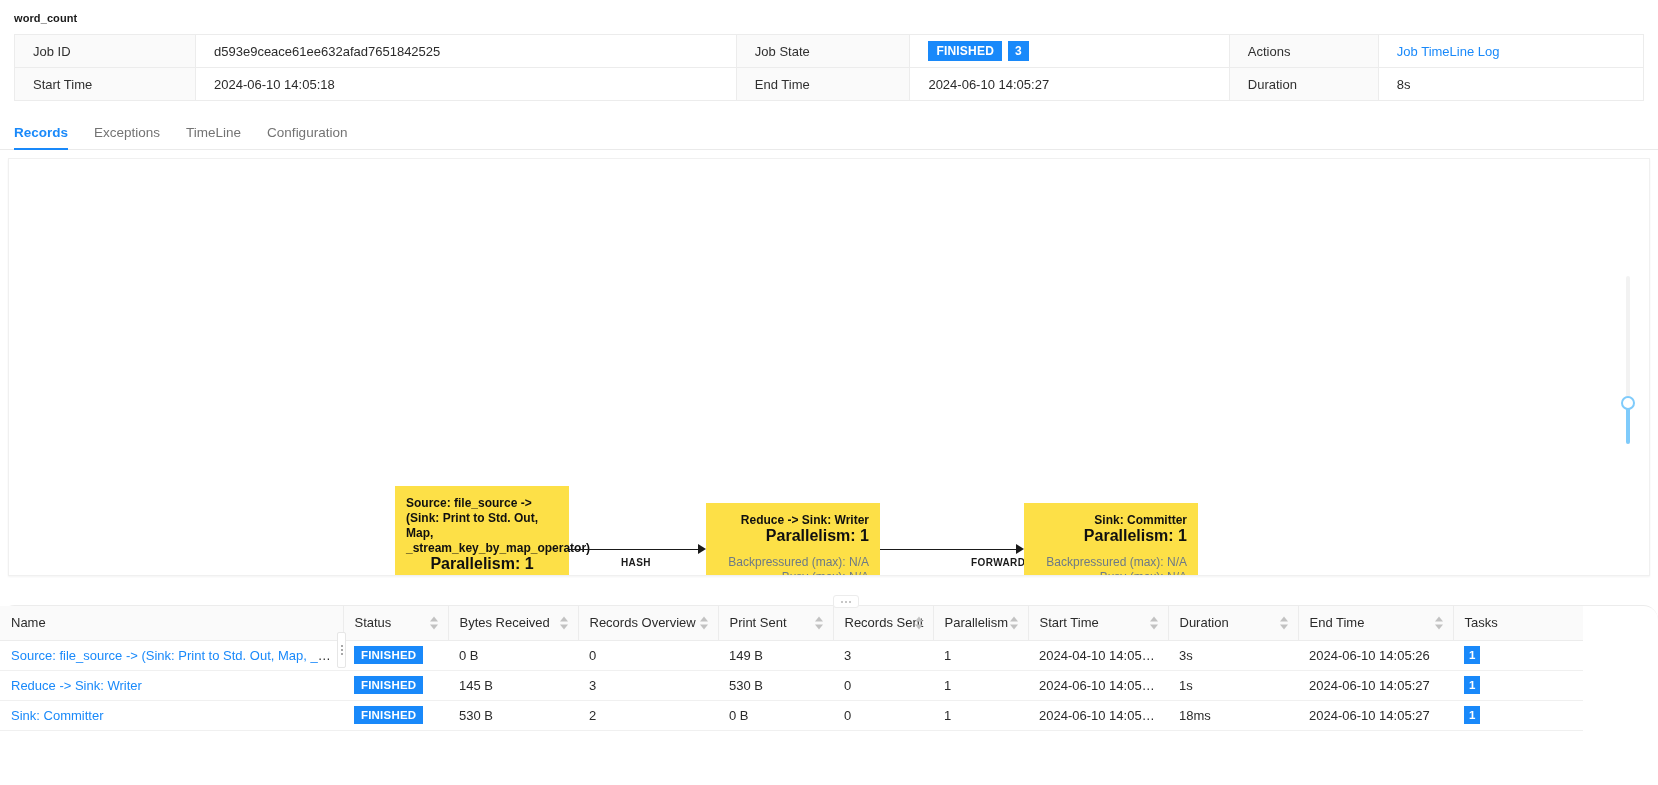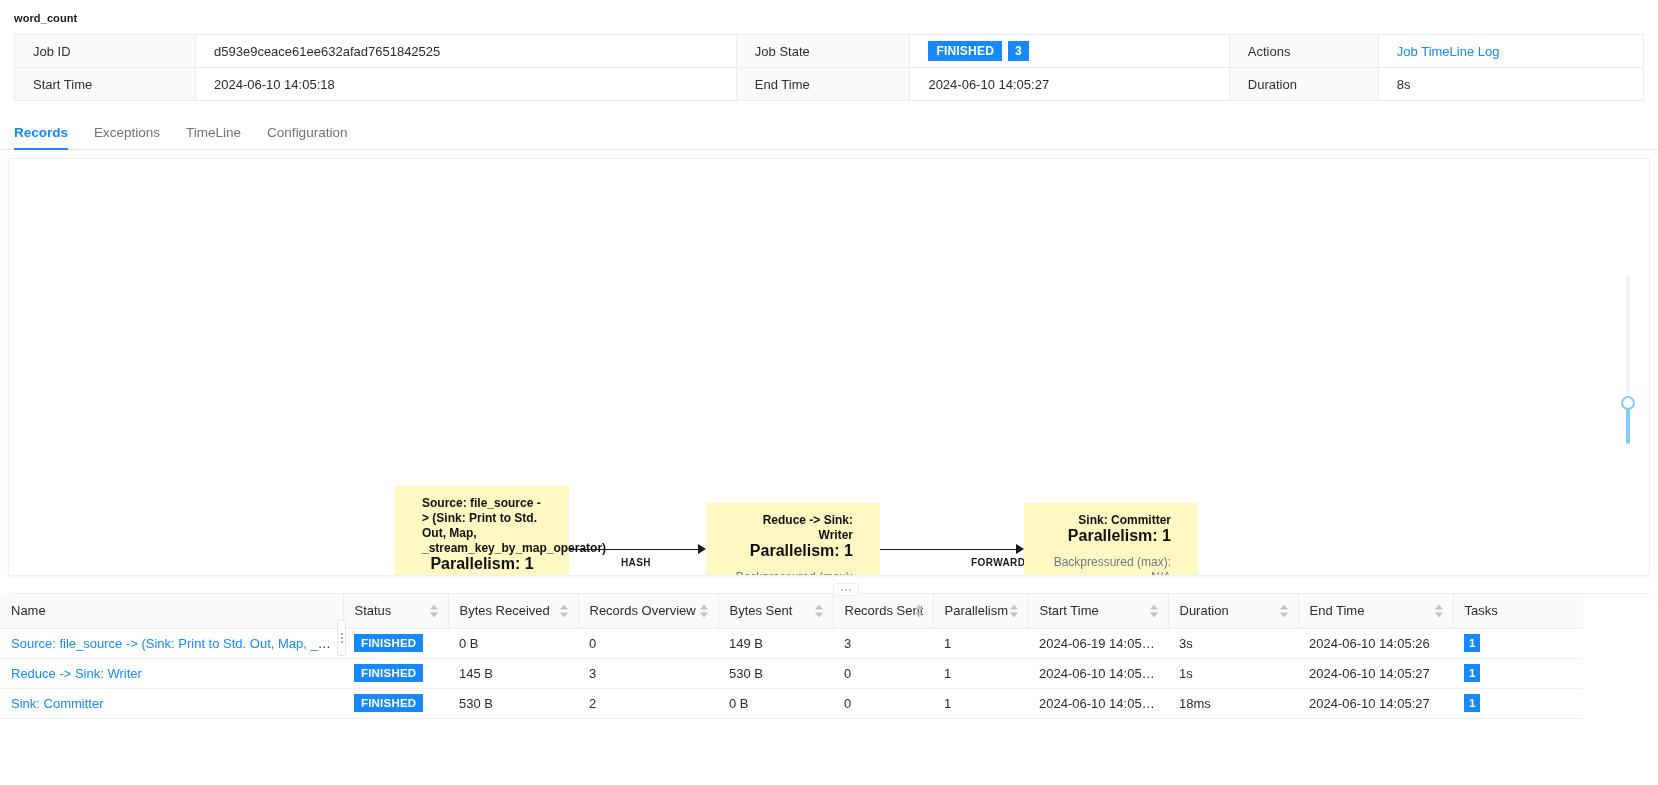--- a/index.html
+++ b/index.html
@@ -101,22 +101,22 @@
     position:relative;
     margin:8px 8px 0 8px;
     height:418px;
     background:#ffffff;
     border:1px solid #f0f0f0;
     box-shadow:0 1px 2px rgba(0,0,0,.05);
     overflow:hidden;
   }
   .node{
     position:absolute;
-    background:#fef9c3;
-    padding:10px 27px;
+    background:#fde047;
+    padding:10px 11px;
     line-height:15px;
   }
   .node .title{
     font-size:12px;
     font-weight:bold;
     color:#101010;
   }
   .node .para{
     font-size:16px;
     font-weight:bold;
@@ -201,21 +201,21 @@
     justify-content:center;
     gap:2px;
     cursor:row-resize;
     z-index:5;
   }
   .splitter i{ width:2px;height:2px;background:#b5b5b5;border-radius:50%;display:block; }
 
   
   .table-wrap{
     position:relative;
-    margin:17px 0 0 0;
+    margin:29px 0 0 0;
     border-top:1px solid #ececec;
     border-radius:15px;
   }
   table.vertices{
     width:1583px;
     border-collapse:collapse;
     table-layout:fixed;
     font-size:13px;
   }
   table.vertices thead th{
@@ -428,21 +428,21 @@
               <i class="dn"></i>
             </span></th>
         <th><span>Bytes Received</span><span class="sorter">
               <i class="up"></i>
               <i class="dn"></i>
             </span></th>
         <th><span>Records Overview</span><span class="sorter">
               <i class="up"></i>
               <i class="dn"></i>
             </span></th>
-        <th><span>Bytes Sent</span><span class="sorter">
+        <th><span>Print Sent</span><span class="sorter">
               <i class="up"></i>
               <i class="dn"></i>
             </span></th>
         <th><span>Records Sent</span><span class="sorter">
               <i class="up"></i>
               <i class="dn"></i>
             </span></th>
         <th><span>Parallelism</span><span class="sorter">
               <i class="up"></i>
               <i class="dn"></i>
@@ -464,21 +464,21 @@
     </thead>
     <tbody>
       <tr>
         <td><span class="cell-link">Source: file_source -&gt; (Sink: Print to Std. Out, Map, _stream_key…</span></td>
         <td><span class="status-badge">FINISHED</span></td>
         <td>0 B</td>
         <td>0</td>
         <td>149 B</td>
         <td>3</td>
         <td>1</td>
-        <td>2024-06-19 14:05:22</td>
+        <td>2024-04-10 14:05:22</td>
         <td>3s</td>
         <td>2024-06-10 14:05:26</td>
         <td><span class="task-badge">1</span></td>
       </tr>
       <tr>
         <td><span class="cell-link">Reduce -&gt; Sink: Writer</span></td>
         <td><span class="status-badge">FINISHED</span></td>
         <td>145 B</td>
         <td>3</td>
         <td>530 B</td>

